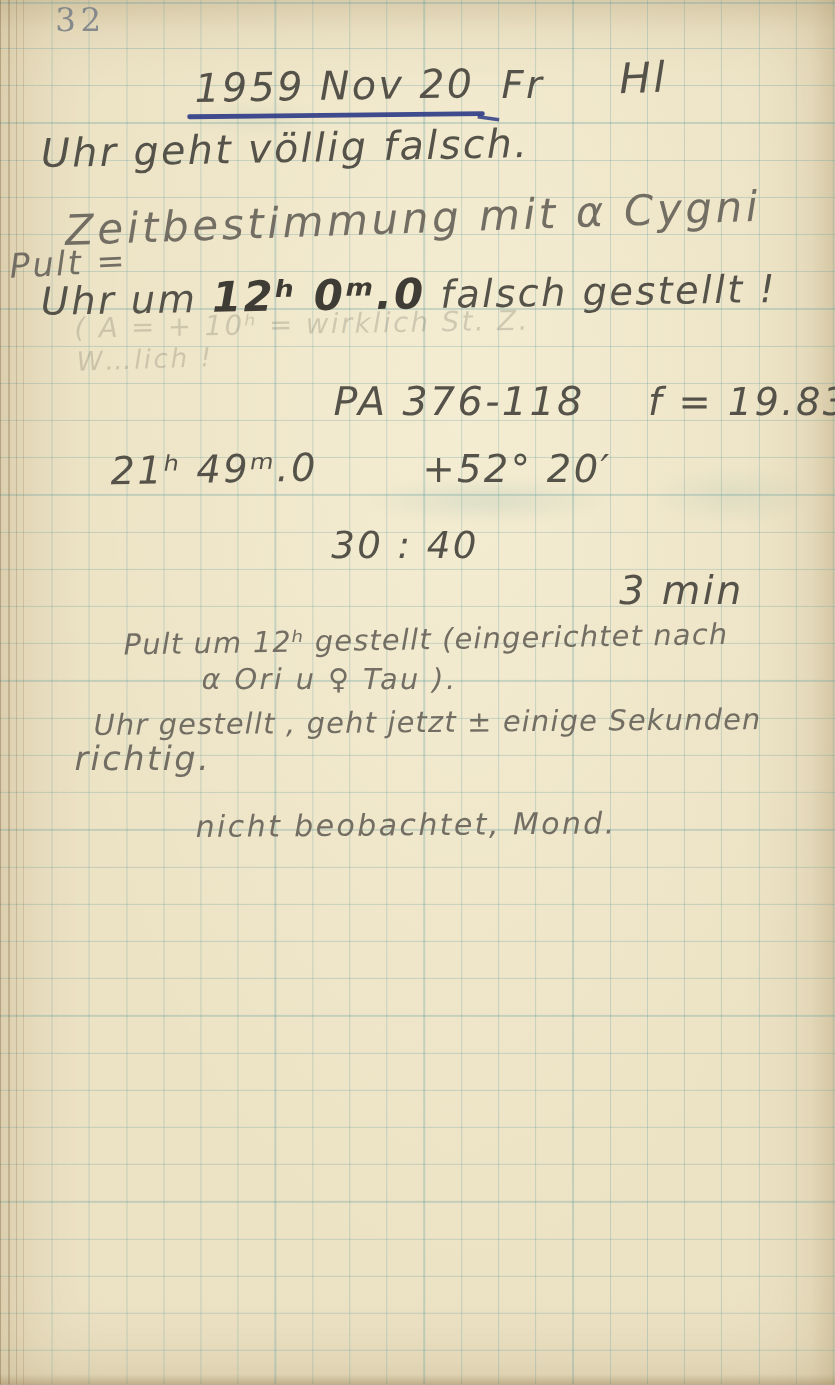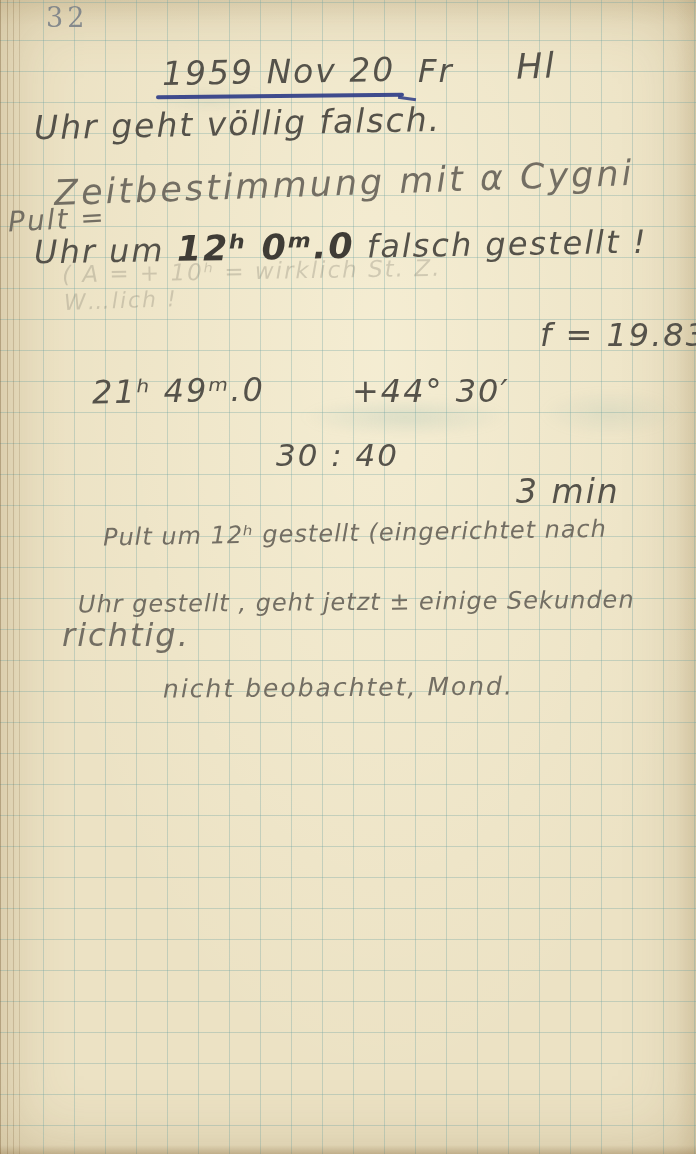--- a/index.html
+++ b/index.html
@@ -94,21 +94,21 @@
   .l-obs-pa     { left:278px; top:315px; font-size:33px; }
   .l-obs-f      { left:540px; top:316px; font-size:32px; }
   .l-ra         { left:92px;  top:372px; font-size:32px; transform:rotate(-1deg); }
   .l-dec        { left:352px; top:372px; font-size:32px; }
   .l-stz-label  { left:113px; top:433px; font-size:32px; }
   .l-stz-time   { left:276px; top:437px; font-size:31px; }
   .l-exposure   { left:516px; top:428px; font-size:33px;margin-top:44px; }
   .l-note1a     { left:103px; top:519px; font-size:24px; letter-spacing:1px; transform:rotate(-1deg); }
   .l-note1b     { left:168px; top:552px; font-size:24px; letter-spacing:2px; }
   .l-note2a     { left:78px;  top:588px; font-size:24px; letter-spacing:1px; transform:rotate(-0.5deg); }
-  .l-note2b     { left:62px;  top:616px; font-size:32px; }
+  .l-note2b     { left:62px;  top:616px; font-size:28px; }
   .l-note3      { left:163px; top:673px; font-size:25px; letter-spacing:2px; transform:rotate(-0.5deg); }
   
   .smudge {
     position:absolute; border-radius:50%;
     filter: blur(4px); pointer-events:none;
   }
   .smudge-a { left:300px; top:398px; width:210px; height:38px;
     background: radial-gradient(ellipse, rgba(120,165,155,0.20), rgba(120,165,155,0) 70%); }
   .smudge-b { left:540px; top:390px; width:140px; height:46px;
     background: radial-gradient(ellipse, rgba(120,165,155,0.14), rgba(120,165,155,0) 70%); }
@@ -136,27 +136,29 @@
 
   <div class="hand l-clockwrong">Uhr geht völlig falsch.</div>
   <div class="hand l-zeitbest faded">Zeitbestimmung mit α Cygni</div>
   <div class="hand l-pult faded">Pult =</div>
 
   <div class="hand l-clockset"><span>Uhr um </span><span class="strong">12ʰ 0ᵐ.0</span><span> falsch gestellt !</span></div>
 
   <div class="hand l-erased1 erased">( A  =  + 10ʰ  =  wirklich St. Z.</div>
   <div class="hand l-erased2 erased">W…lich !</div>
 
+  <div class="hand l-obs-pa">PA 376-118</div>
   <div class="hand l-obs-f">f = 19.83</div>
 
   <div class="hand l-ra">21ʰ 49ᵐ.0</div>
-  <div class="hand l-dec">+44° 30′</div>
+  <div class="hand l-dec">+52° 20′</div>
 
   <div class="hand l-stz-time">30 : 40</div>
   <div class="hand l-exposure">3 min</div>
 
   <div class="hand l-note1a faded">Pult um 12ʰ gestellt (eingerichtet nach</div>
+  <div class="hand l-note1b faded">α Ori u ♀ Tau ).</div>
   <div class="hand l-note2a faded">Uhr gestellt , geht jetzt ± einige Sekunden</div>
   <div class="hand l-note2b faded">richtig.</div>
   <div class="hand l-note3 faded">nicht beobachtet,  Mond.</div>
 
   <div class="bottom-edge"></div>
 </div>
 
 </body></html>

